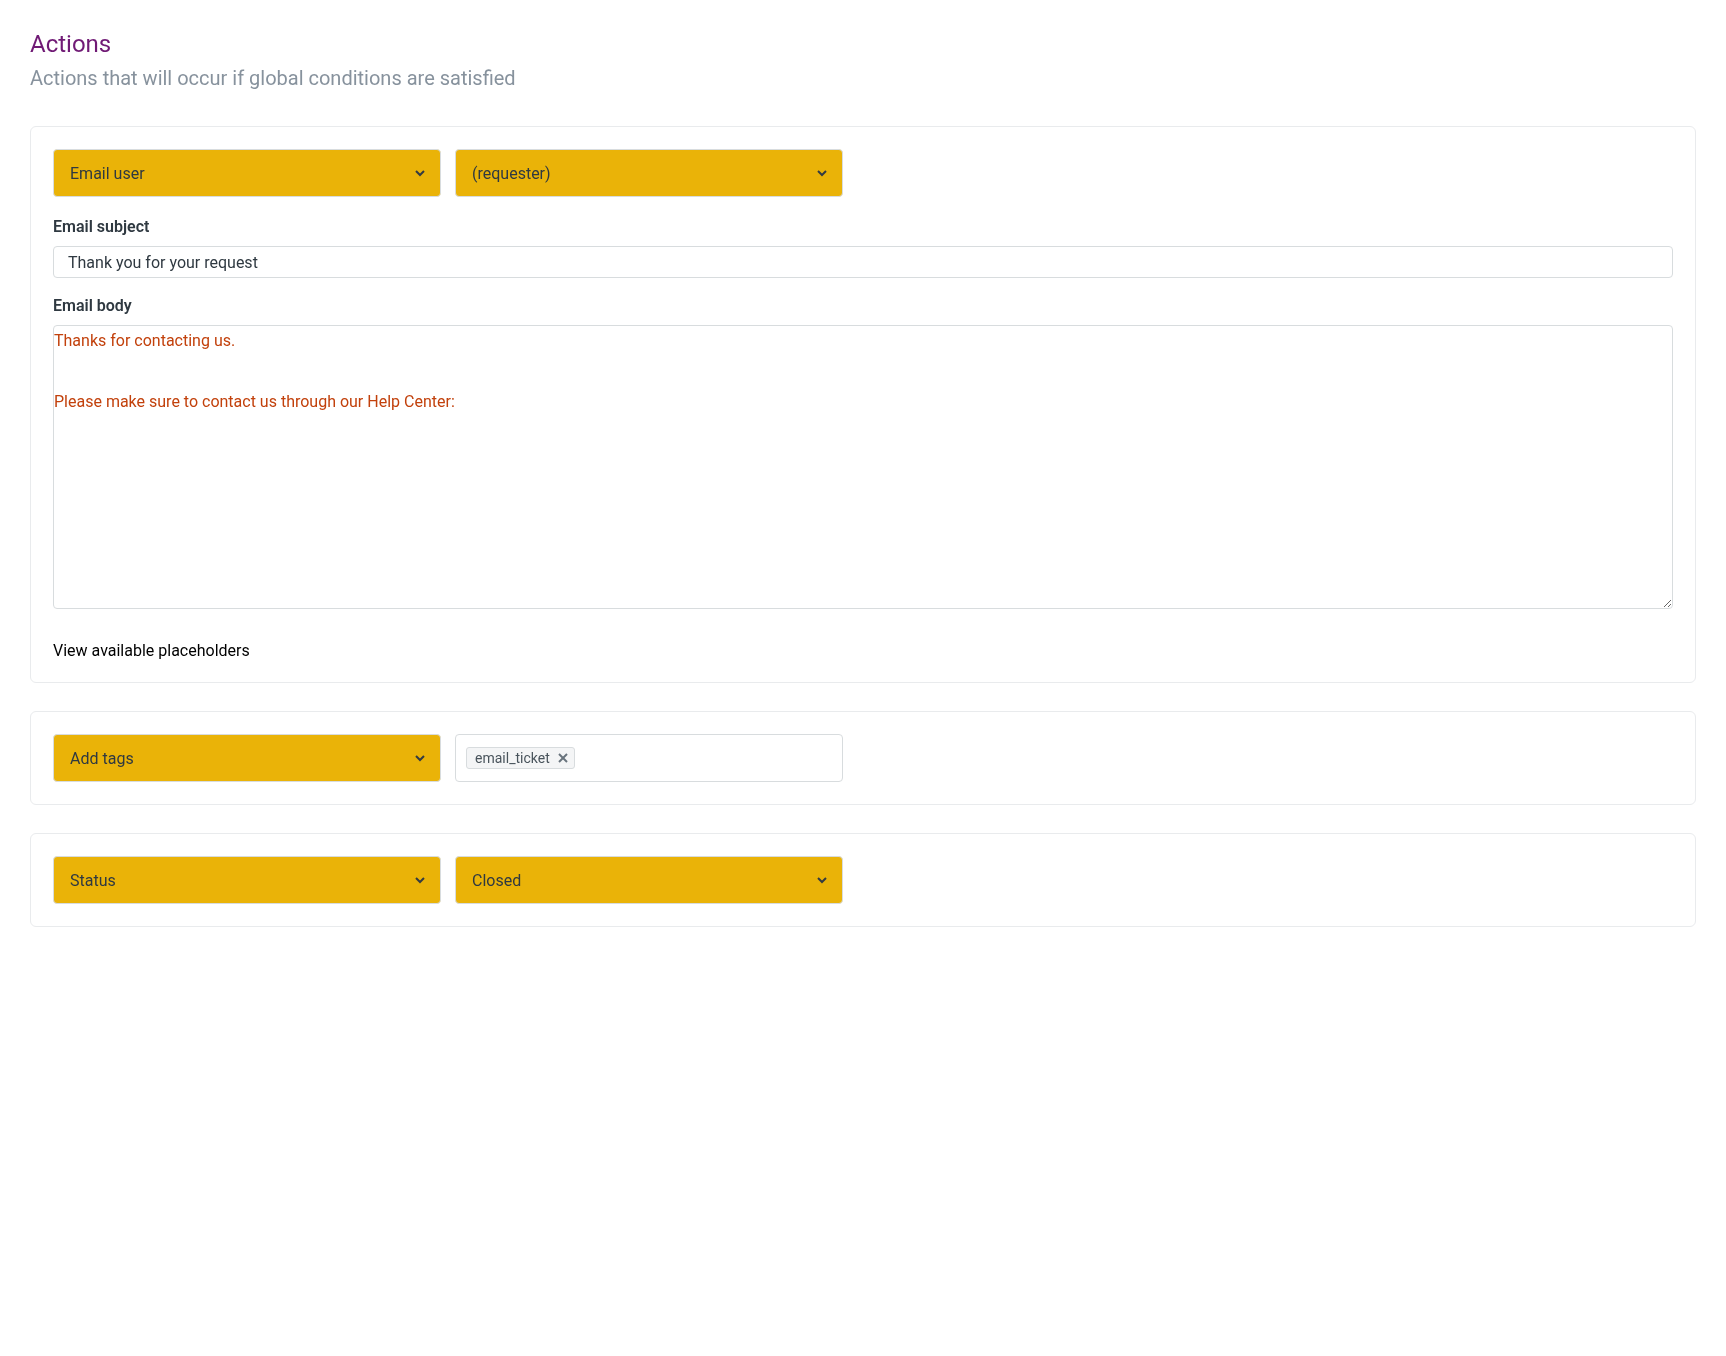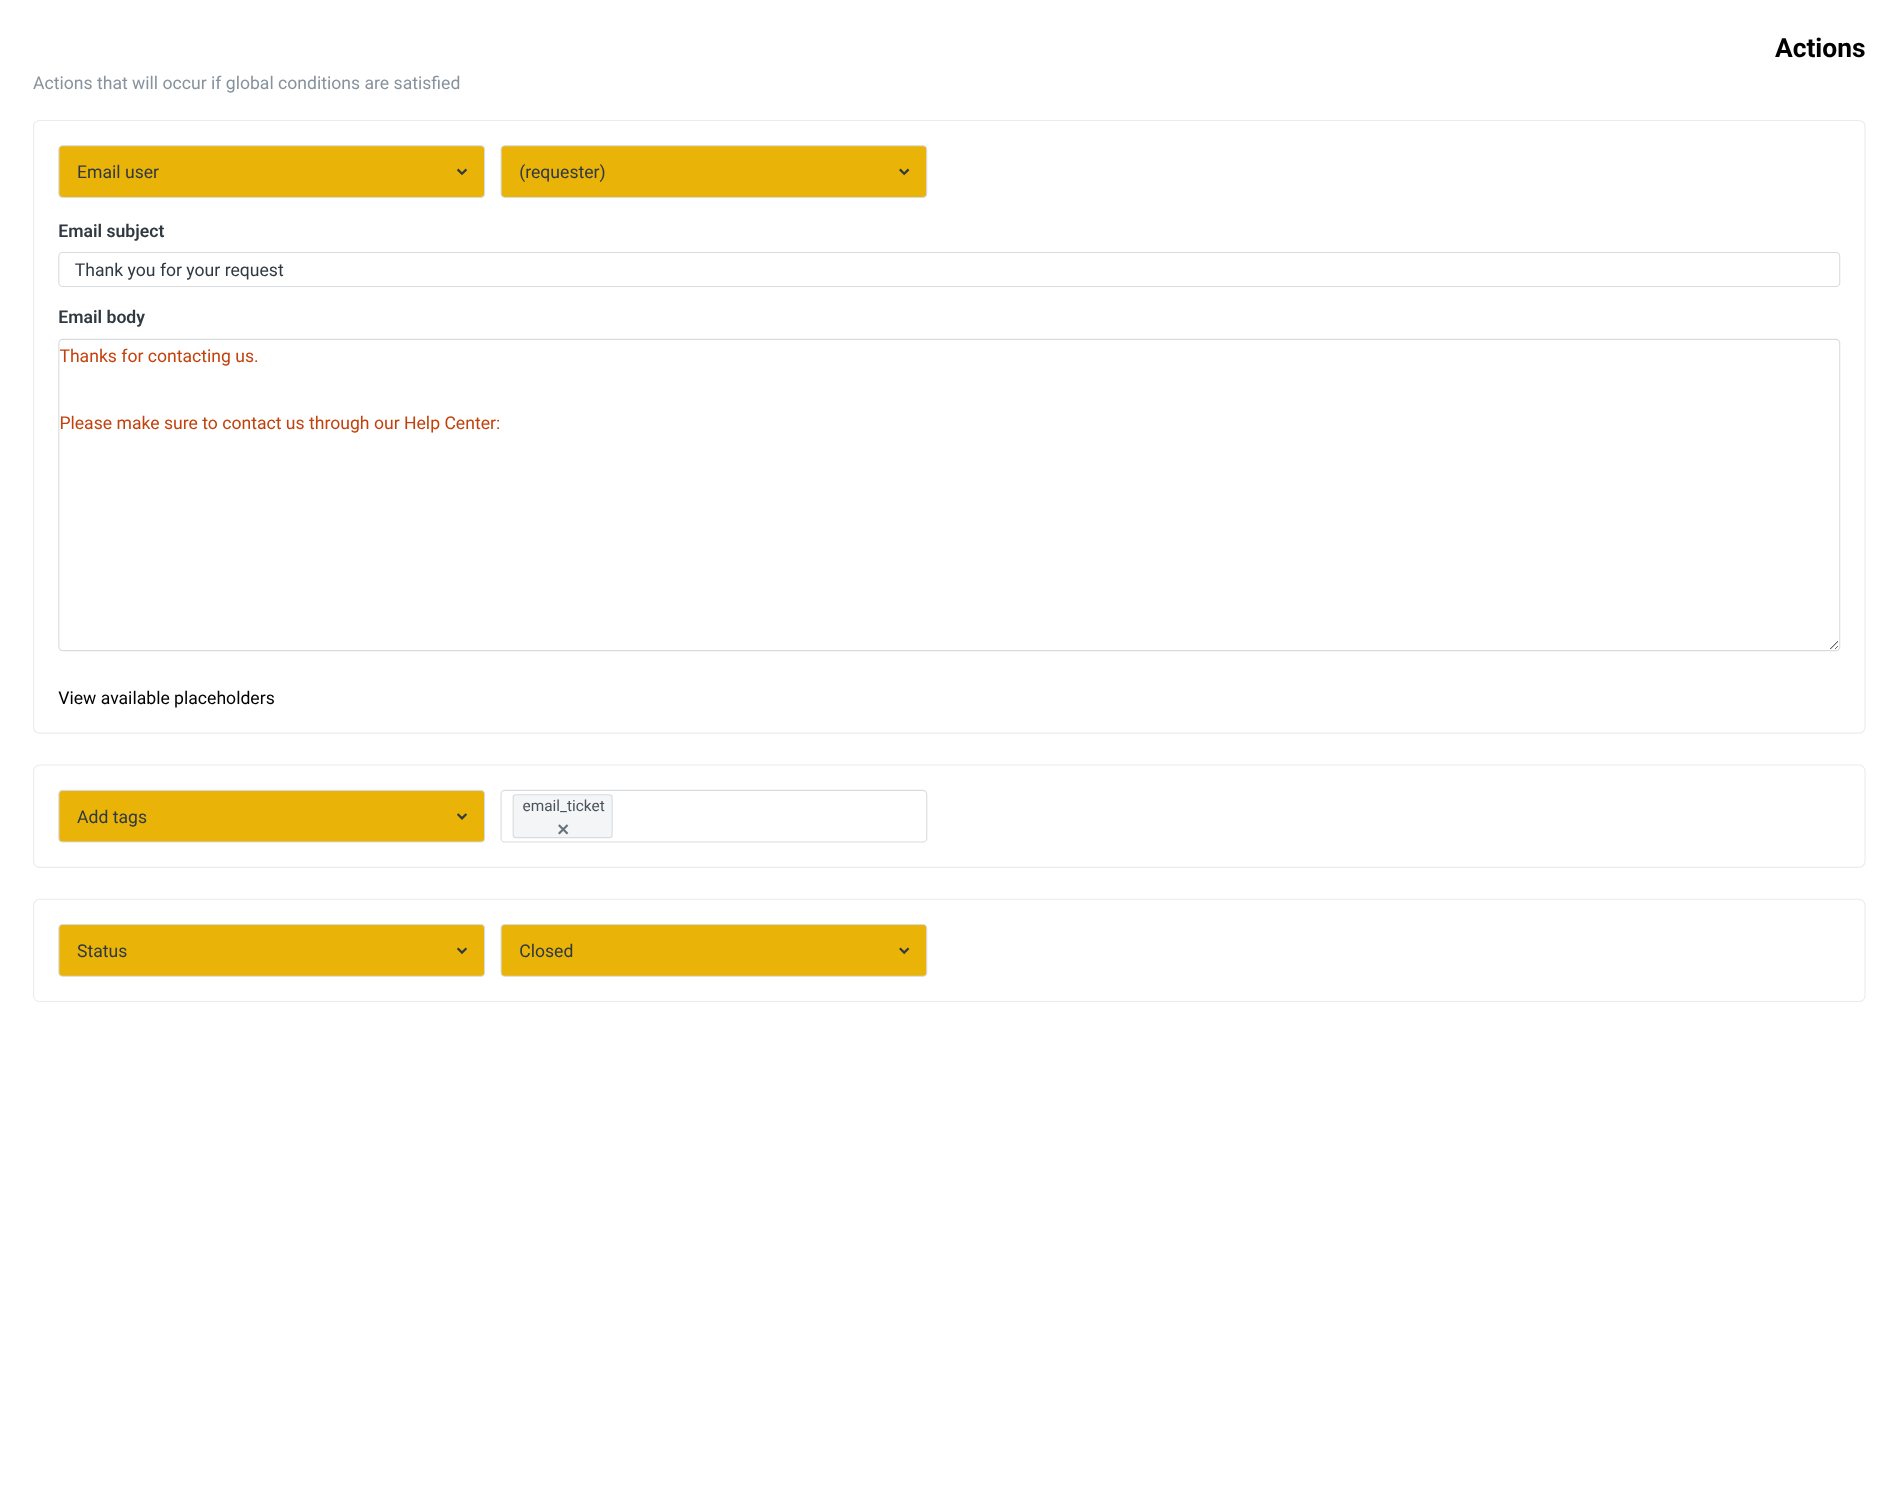--- a/index.html
+++ b/index.html
@@ -5,29 +5,28 @@
     * { box-sizing: border-box; margin: 0; padding: 0; }
     body {
       font-family: -apple-system, BlinkMacSystemFont, "Segoe UI", Roboto, Helvetica, Arial, sans-serif;
       background: #ffffff;
       padding: 30px;
       color: #2f3941;
       font-size: 14px;
     }
     .page-title {
       font-size: 24px;
-      font-weight: 700;
-      color: #000000;
+      font-weight: 400;
+      color: #701a75;
       margin-bottom: 8px;
-      text-align: right;
     }
     .page-subtitle {
-      font-size: 16px;
+      font-size: 20px;
       color: #87929d;
-      margin-bottom: 24px;
+      margin-bottom: 36px;
     }
     .card {
       border: 1px solid #e9ebed;
       border-radius: 6px;
       padding: 22px;
       margin-bottom: 28px;
     }
     .select-row {
       display: flex;
       gap: 14px;
@@ -110,21 +109,20 @@
     .tag-chip {
       display: inline-flex;
       align-items: center;
       background: #f4f5f6;
       border: 1px solid #d8dcde;
       border-radius: 3px;
       padding: 2px 6px 2px 8px;
       font-size: 14px;
       color: #49545c;
       gap: 8px;
-      flex-direction: column;
     }
     .tag-remove {
       display: inline-flex;
       cursor: pointer;
       align-items: center;
     }
     .tag-remove svg {
       width: 10px;
       height: 10px;
       stroke: #68737d;

